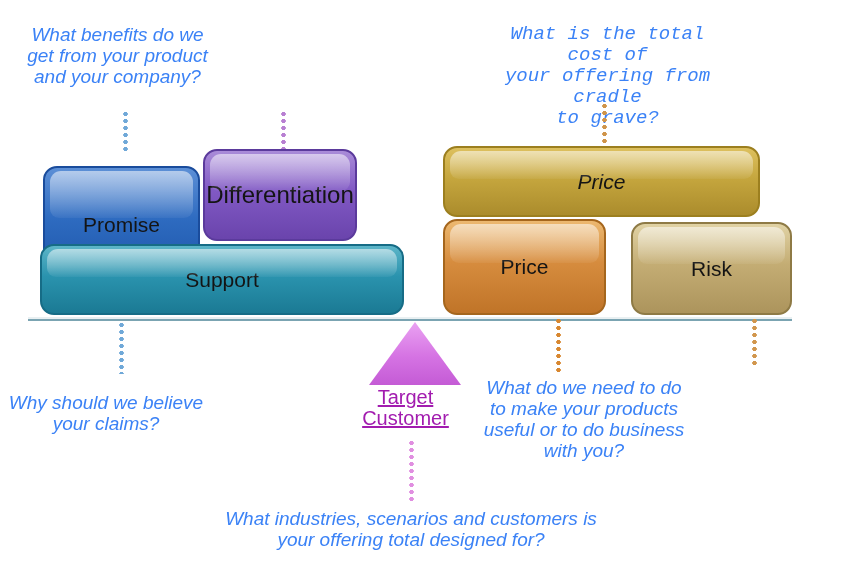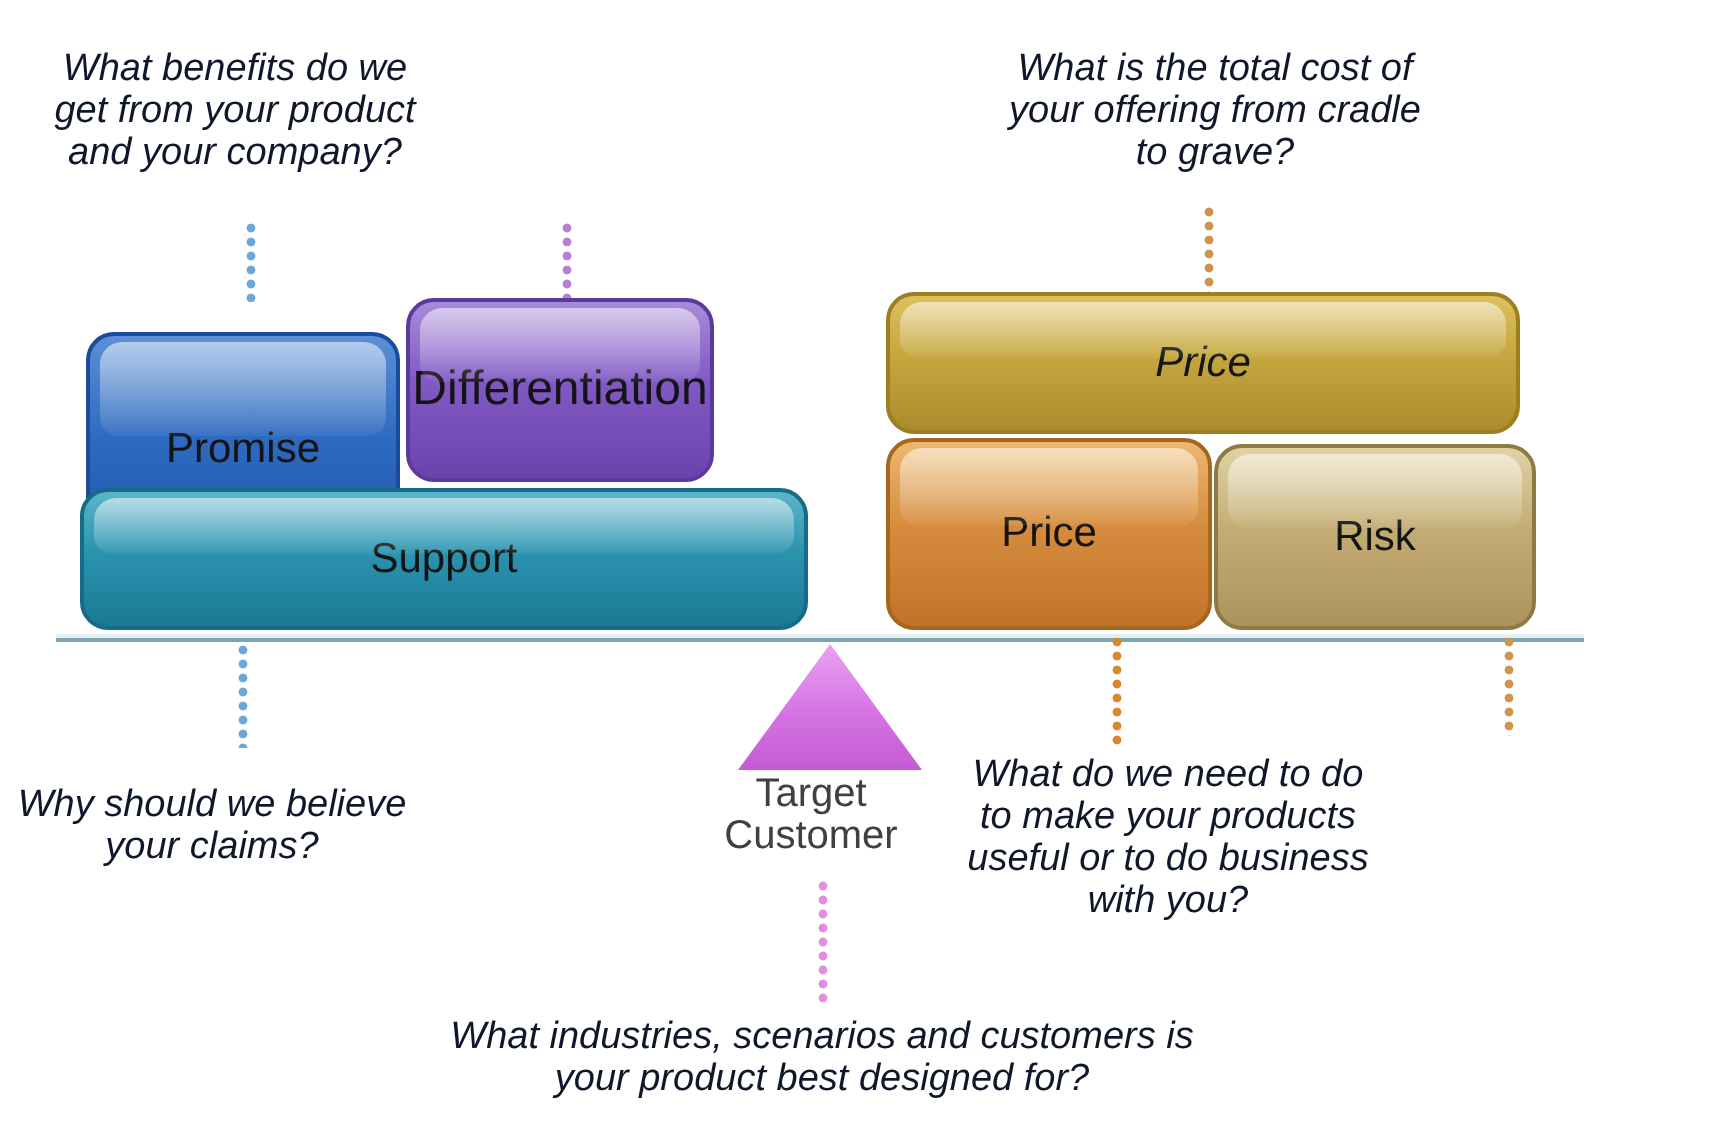--- a/index.html
+++ b/index.html
@@ -9,21 +9,21 @@
     background:#ffffff;
     font-family:"Liberation Sans",sans-serif;
     overflow:hidden;
   }
   
   .q{
     position:absolute;
     font-style:italic;
     font-size:19px;
     line-height:21px;
-    color:#0f172a;
+    color:#3b82f6;
     text-align:center;
     white-space:pre-line;
   }
   
   .box{
     position:absolute;
     border-radius:14px;
     display:flex;align-items:center;justify-content:center;
     font-size:21px;
     color:#141414;
@@ -54,22 +54,23 @@
   .fulcrum{
     position:absolute;
     left:369px;top:322px;width:92px;height:63px;
     background:linear-gradient(180deg,#eaa2f2,#d573e3 55%,#c45bd5);
     clip-path:polygon(50% 0,0 100%,100% 100%);
   }
   .target-label{
     position:absolute;
     left:343px;top:387px;width:125px;
     font-size:20px;line-height:21px;
-    color:#404040;text-align:center;
+    color:#a21caf;text-align:center;
     white-space:pre-line;
+    text-decoration:underline;
   }
   
   .dots{
     position:absolute;
     width:5px;
     background-image:radial-gradient(circle at 2.5px 3px,var(--c) 2px,transparent 2.4px);
     background-size:5px 7px;
     background-repeat:repeat-y;
   }
   .dots-promise{left:123px;top:111px;height:40px;--c:#6fa8d8;}
@@ -81,48 +82,48 @@
   .dots-target{left:409px;top:440px;height:62px;--c:#e08ee0;}
 </style>
 </head>
 <body>
 
 <div class="canvas">
 
   <div class="q" style="left:15px;top:24px;width:205px;">What benefits do we
 get from your product
 and your company?</div>
-  <div class="q" style="left:495px;top:24px;width:225px;">What is the total cost of
+  <div class="q" style="left:495px;top:24px;width:225px;font-family:Liberation Mono, monospace;">What is the total cost of
 your offering from cradle
 to grave?</div>
 
   <div class="dots dots-promise"></div>
   <div class="dots dots-diff"></div>
   <div class="dots dots-price"></div>
 
   <div class="box box-promise" style="left:43px;top:150px;width:157px;height:117px;margin-top:16px;">Promise</div>
   <div class="box box-diff" style="left:203px;top:149px;width:154px;height:92px;font-size:24px;">Differentiation</div>
   <div class="box box-support" style="left:40px;top:244px;width:364px;height:71px;">Support</div>
 
   <div class="box box-price" style="left:443px;top:146px;width:317px;height:71px;">Price</div>
   <div class="box box-effort" style="left:443px;top:219px;width:163px;height:96px;">Price</div>
-  <div class="box box-risk" style="left:607px;top:222px;width:161px;height:93px;">Risk</div>
+  <div class="box box-risk" style="left:631px;top:222px;width:161px;height:93px;">Risk</div>
 
   <div class="beam"></div>
   <div class="fulcrum"></div>
   <div class="target-label">Target
 Customer</div>
 
   <div class="dots dots-support"></div>
   <div class="dots dots-effort"></div>
   <div class="dots dots-risk"></div>
   <div class="dots dots-target"></div>
 
   <div class="q" style="left:0;top:380px;width:212px;margin-top:12px;">Why should we believe
 your claims?</div>
   <div class="q" style="left:468px;top:377px;width:232px;">What do we need to do
 to make your products
 useful or to do business
 with you?</div>
   <div class="q" style="left:160px;top:508px;width:502px;">What industries, scenarios and customers is
-your product best designed for?</div>
+your offering total designed for?</div>
 
 </div>
 
 </body></html>

